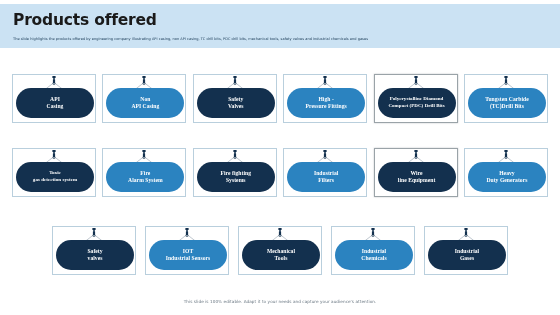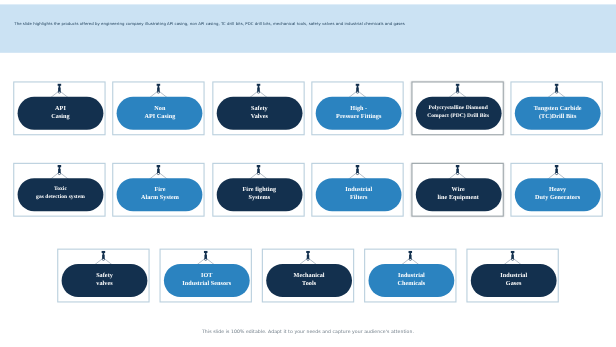--- a/index.html
+++ b/index.html
@@ -141,20 +141,21 @@
     letter-spacing: 0.05px;
   }
 </style>
 </head>
 <body>
 
 <div class="slide">
 
   <div class="header-band">
     <div class="header-inner">
+      <div class="slide-title">Products offered</div>
       <div class="slide-subtitle">The slide highlights the products offered by engineering company illustrating API casing, non API casing, TC drill bits, PDC drill bits, mechanical tools, safety valves and industrial chemicals and gases</div>
     </div>
   </div>
 
   <div class="row" id="row-1">
       <div class="card">
         <div class="hanger">
           <svg width="26" height="14" viewBox="0 0 26 14">
             <line x1="13" y1="6.5" x2="4" y2="13.5" stroke="#13304e" stroke-width="0.5" opacity="0.55"></line>
             <line x1="13" y1="6.5" x2="22" y2="13.5" stroke="#13304e" stroke-width="0.5" opacity="0.55"></line>

